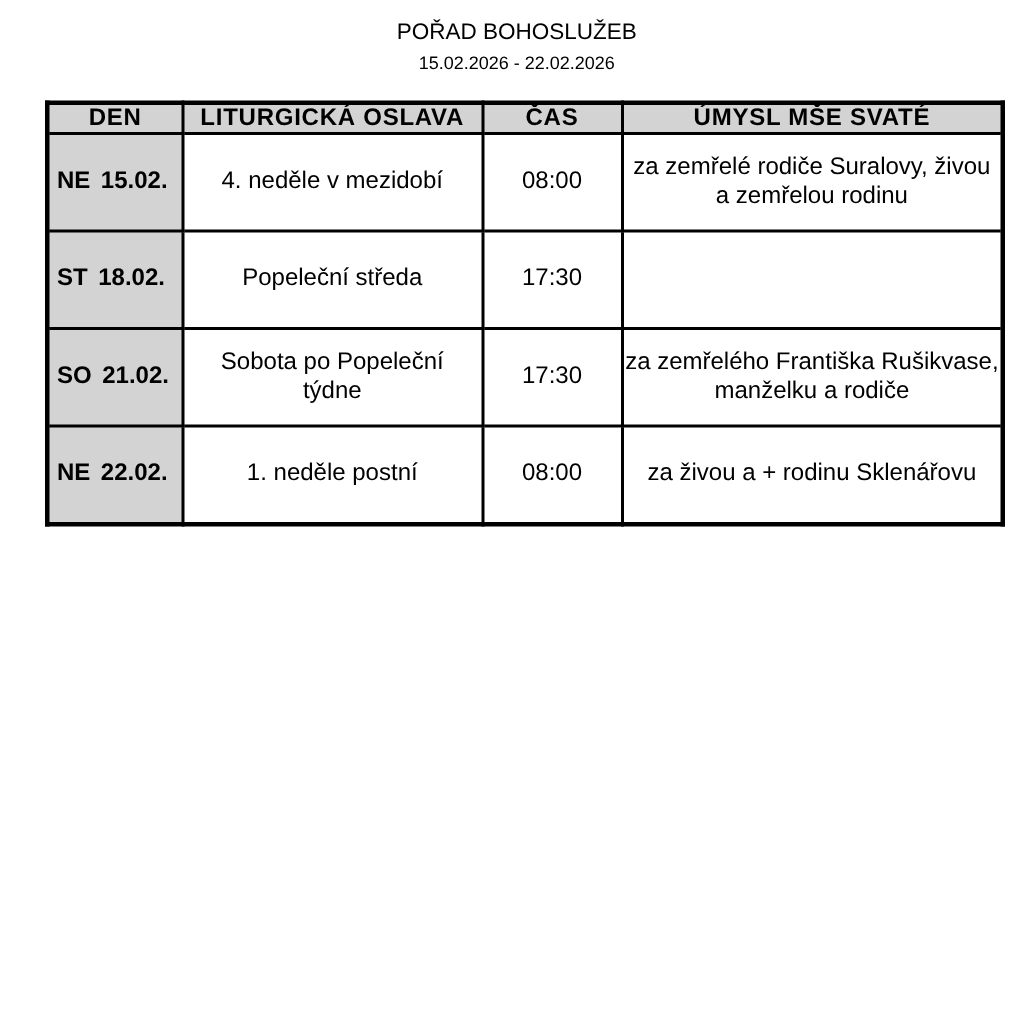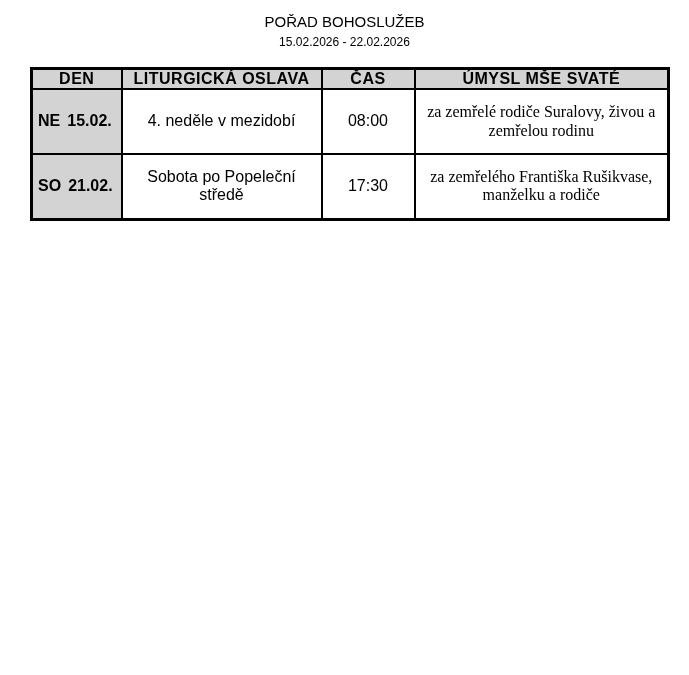--- a/index.html
+++ b/index.html
@@ -67,21 +67,21 @@
   }
   td.day-cell {
     background: var(--cell-shade);
     font-weight: bold;
     text-align: left;
     padding: 0 0 0 5px;
     white-space: nowrap;
   }
   td.day-cell .date-part { margin-left: 7px; }
   td.liturgy-cell { padding: 0 3px; }
-  td.intention-cell { padding: 0 1px; font-family: Liberation Serif, serif; }
+  td.intention-cell { padding: 0 1px; }
 </style>
 </head>
 <body>
 
 <div class="doc-header">
   <p class="title-line">POŘAD BOHOSLUŽEB</p>
   <p class="date-line">15.02.2026 - 22.02.2026</p>
 </div>
 
 <table class="schedule">
@@ -100,19 +100,31 @@
     </tr>
   </thead>
   <tbody>
     <tr>
       <td class="day-cell"><span class="day-part">NE</span><span class="date-part">15.02.</span></td>
       <td class="liturgy-cell">4. neděle v mezidobí</td>
       <td class="time-cell">08:00</td>
       <td class="intention-cell">za zemřelé rodiče Suralovy, živou a zemřelou rodinu</td>
     </tr>
     <tr>
+      <td class="day-cell"><span class="day-part">ST</span><span class="date-part">18.02.</span></td>
+      <td class="liturgy-cell">Popeleční středa</td>
+      <td class="time-cell">17:30</td>
+      <td class="intention-cell"></td>
+    </tr>
+    <tr>
       <td class="day-cell"><span class="day-part">SO</span><span class="date-part">21.02.</span></td>
-      <td class="liturgy-cell">Sobota po Popeleční středě</td>
+      <td class="liturgy-cell">Sobota po Popeleční týdne</td>
       <td class="time-cell">17:30</td>
       <td class="intention-cell">za zemřelého Františka Rušikvase, manželku a rodiče</td>
+    </tr>
+    <tr>
+      <td class="day-cell"><span class="day-part">NE</span><span class="date-part">22.02.</span></td>
+      <td class="liturgy-cell">1. neděle postní</td>
+      <td class="time-cell">08:00</td>
+      <td class="intention-cell">za živou a + rodinu Sklenářovu</td>
     </tr>
   </tbody>
 </table>
 
 </body></html>

